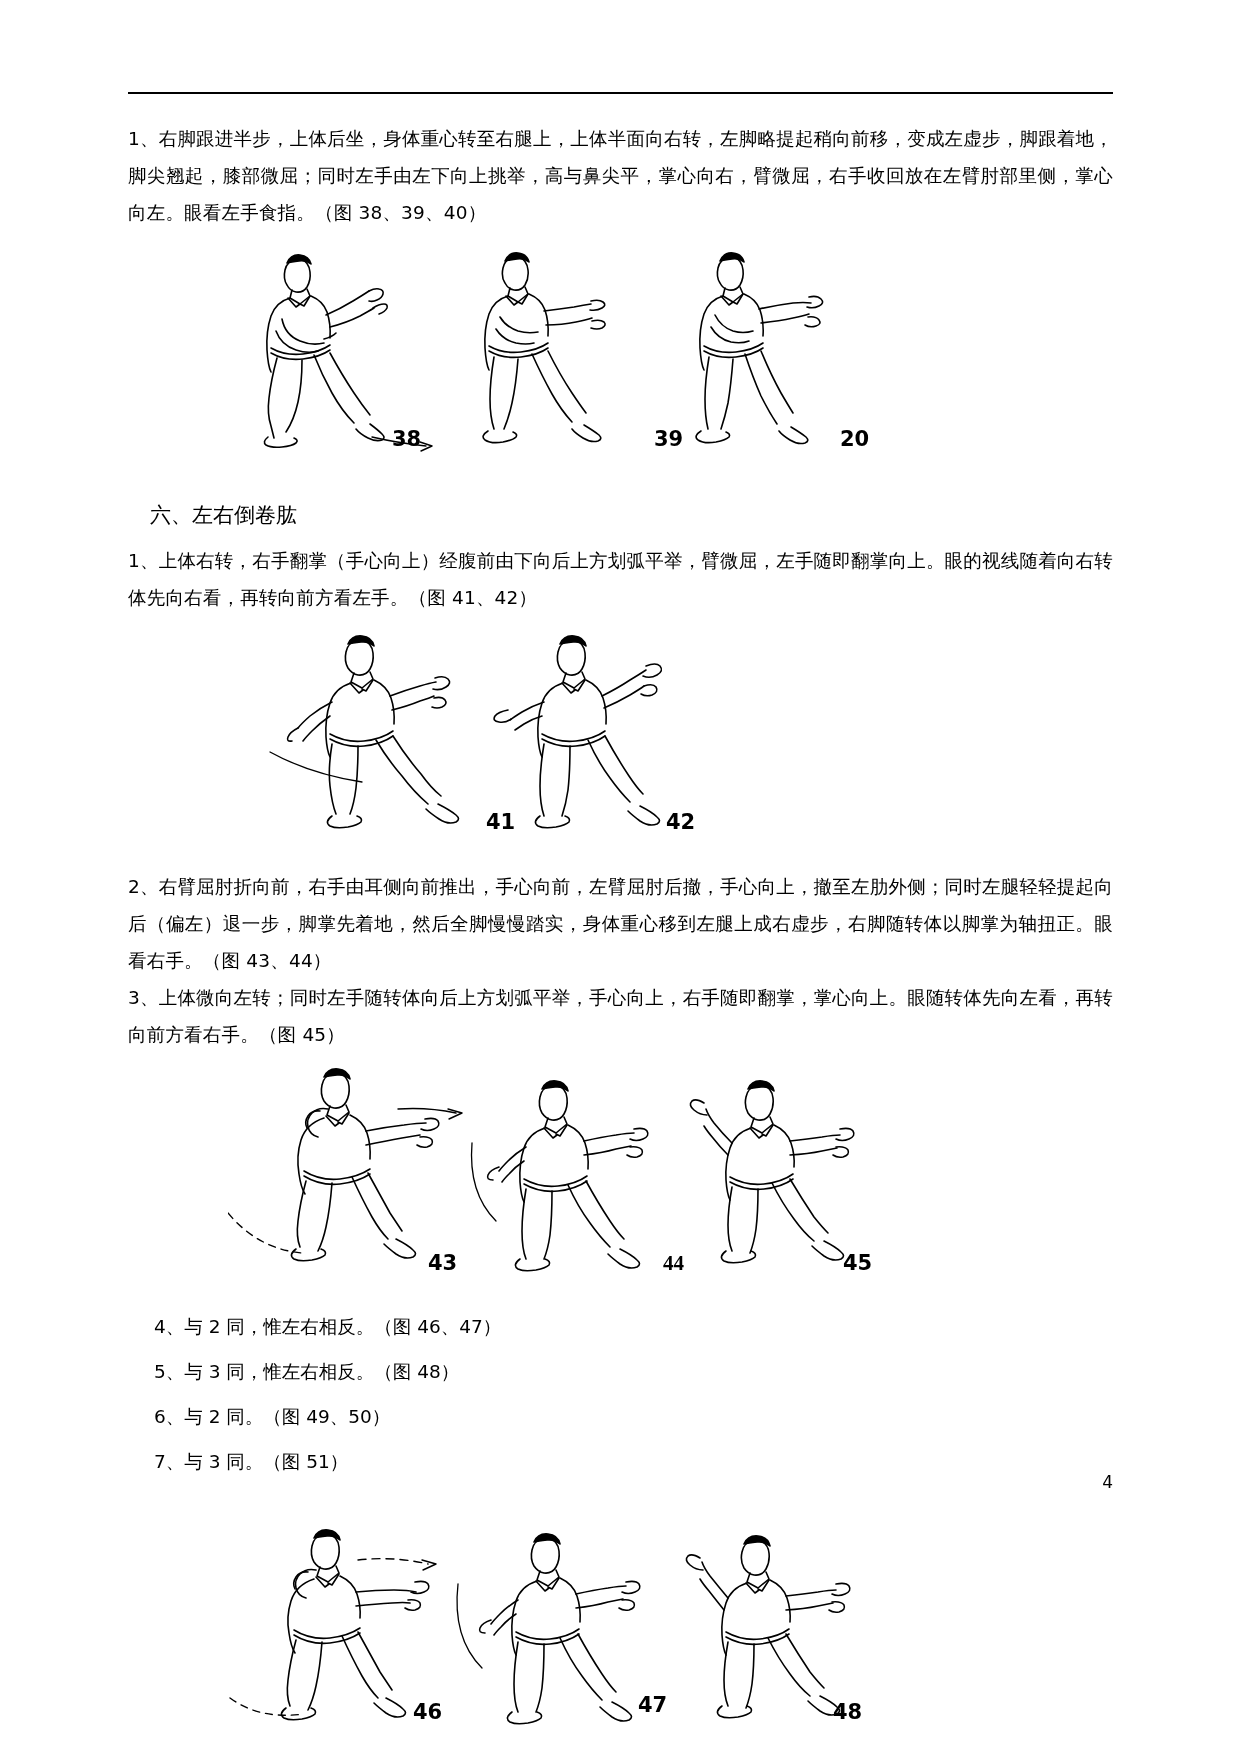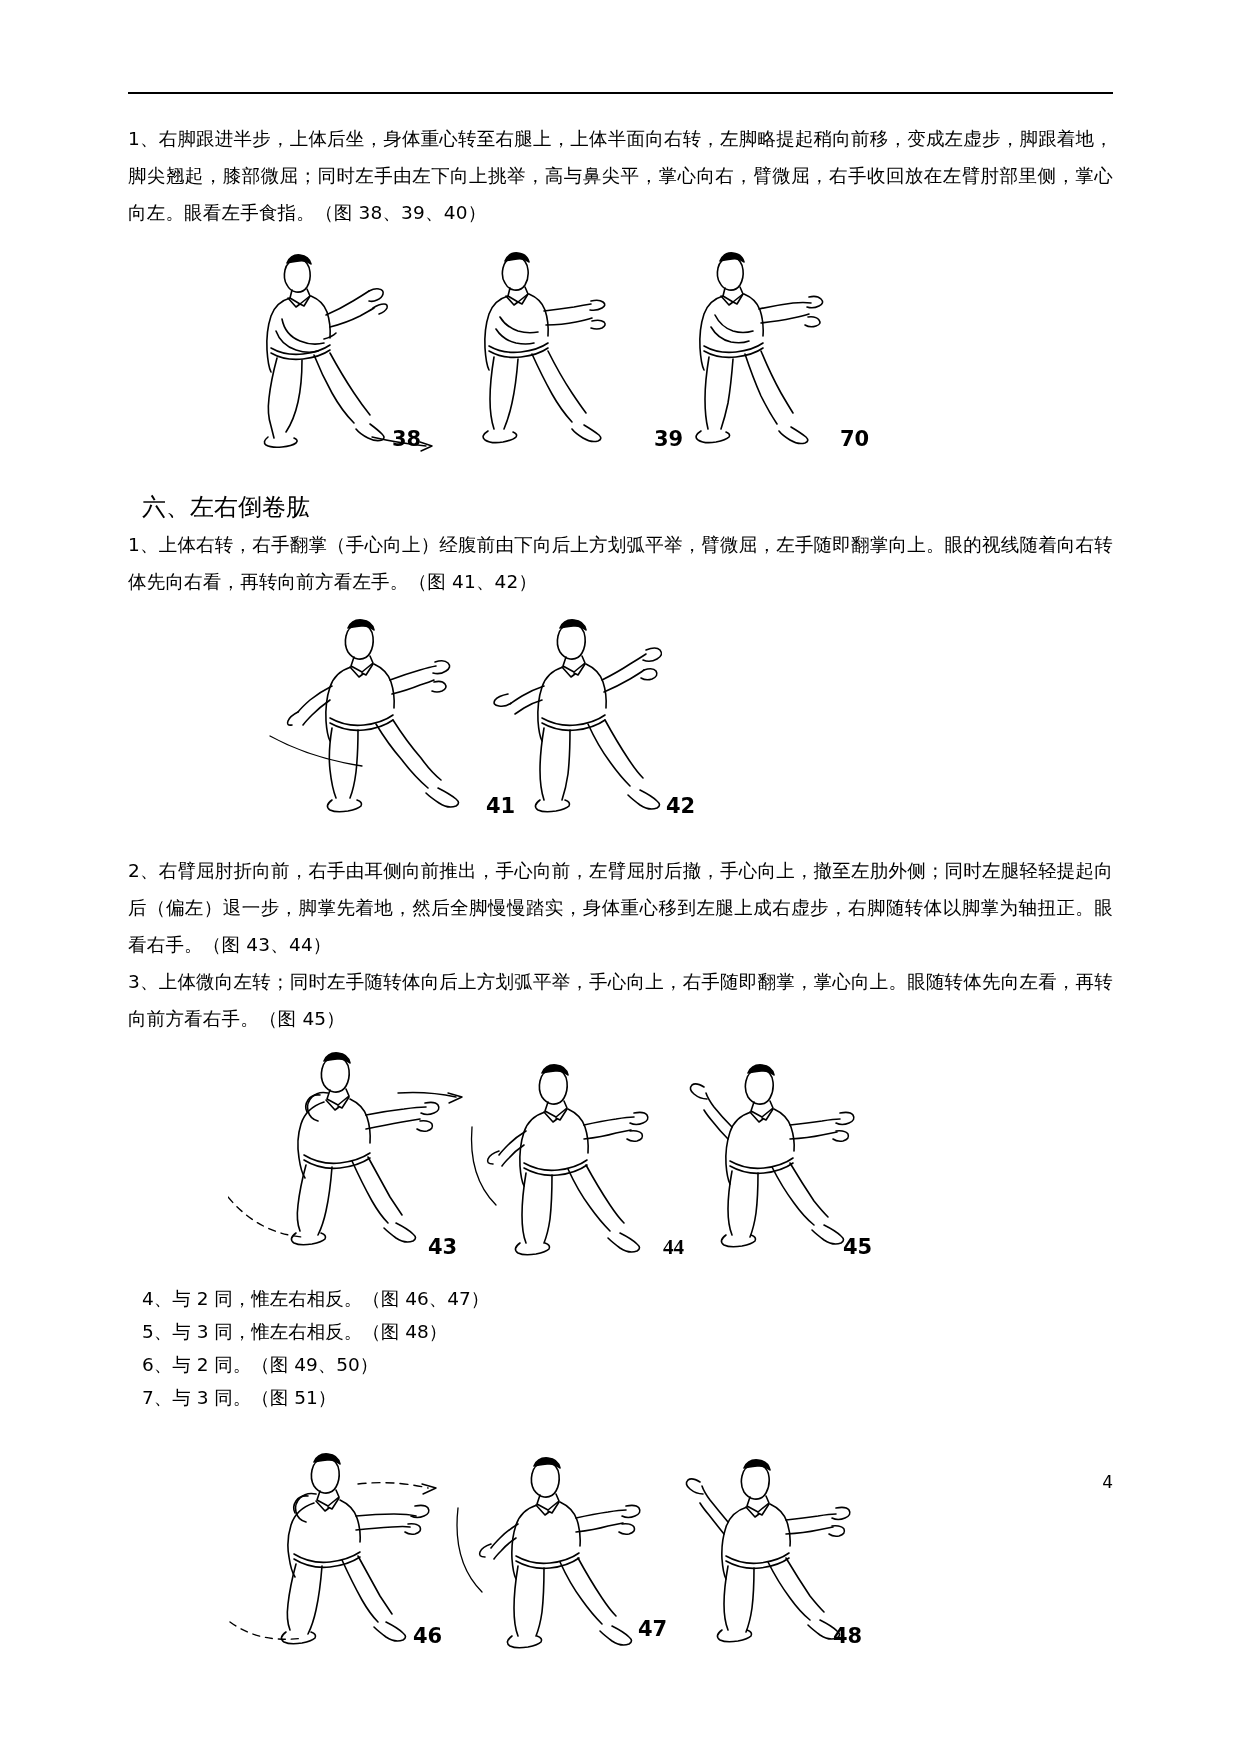--- a/index.html
+++ b/index.html
@@ -32,24 +32,24 @@
   }
   .para {
     font-size: 18.5px;
     line-height: 37px;
     color: #000;
     text-align: justify;
     margin: 0 0 0 0;
     letter-spacing: 0.2px;
   }
   .section-title {
-    font-size: 24px;
+    font-size: 21px;
     line-height: 37px;
     color: #000;
-    margin: 0;
+    margin: 8px;
     padding-left: 14px;
   }
   .spacer-sm { height: 10px; }
   .spacer-md { height: 22px; }
   .spacer-lg { height: 30px; }
 
   .figure-block {
     position: relative;
     margin: 0 auto;
   }
@@ -64,21 +64,21 @@
     font-weight: bold;
     font-size: 21px;
     color: #000;
   }
 
   .list-line {
     font-size: 18.5px;
     line-height: 33px;
     color: #000;
     padding-left: 14px;
-    margin: 0;
+    margin: 12px;
   }
 
   .page-number {
     position: absolute;
     right: 128px;
     top: 1472px;
     font-size: 17px;
     color: #000;
     font-family: "DejaVu Sans", sans-serif;
   }
@@ -185,21 +185,21 @@
               <path d="M46 118 q-2 26 -5 44 q-3 14 -7 26"></path>
               <path d="M58 113 q8 24 16 42 q8 16 16 28"></path>
               <path d="M74 110 q10 24 20 42 q7 12 12 20"></path>
               <path d="M14 190 q-8 5 -3 9 q6 4 18 2 q10 -2 13 -5 q2 -3 -3 -5"></path>
               <path d="M104 186 q10 6 15 10 q4 4 -1 6 q-7 2 -15 -3 q-8 -5 -11 -9"></path>
             </g>
           </g>
         </svg>
         <span class="fig-caption" style="left:160px; top:186px;">38</span>
         <span class="fig-caption" style="left:422px; top:186px;">39</span>
-        <span class="fig-caption" style="left:608px; top:186px;">70</span>
+        <span class="fig-caption" style="left:608px; top:186px;">20</span>
       </div>
     </div>
 
     <div class="spacer-lg"></div>
 
     <p class="section-title">六、左右倒卷肱</p>
 
     <p class="para">1、上体右转，右手翻掌（手心向上）经腹前由下向后上方划弧平举，臂微屈，左手随即翻掌向上。眼的视线随着向右转体先向右看，再转向前方看左手。（图 41、42）</p>
 
     <div class="spacer-sm"></div>

